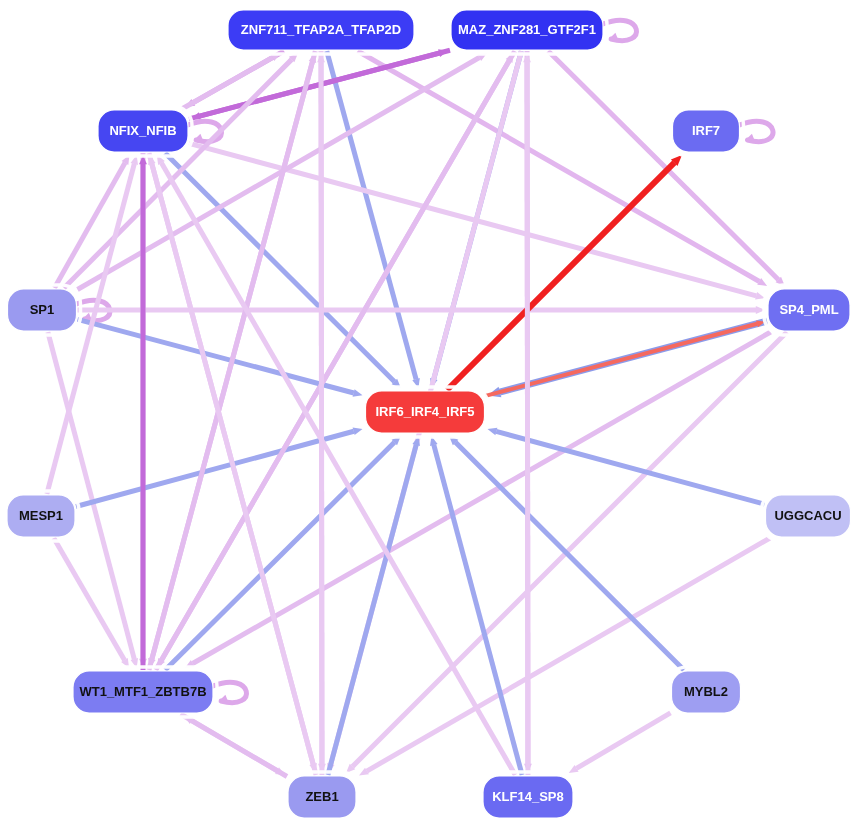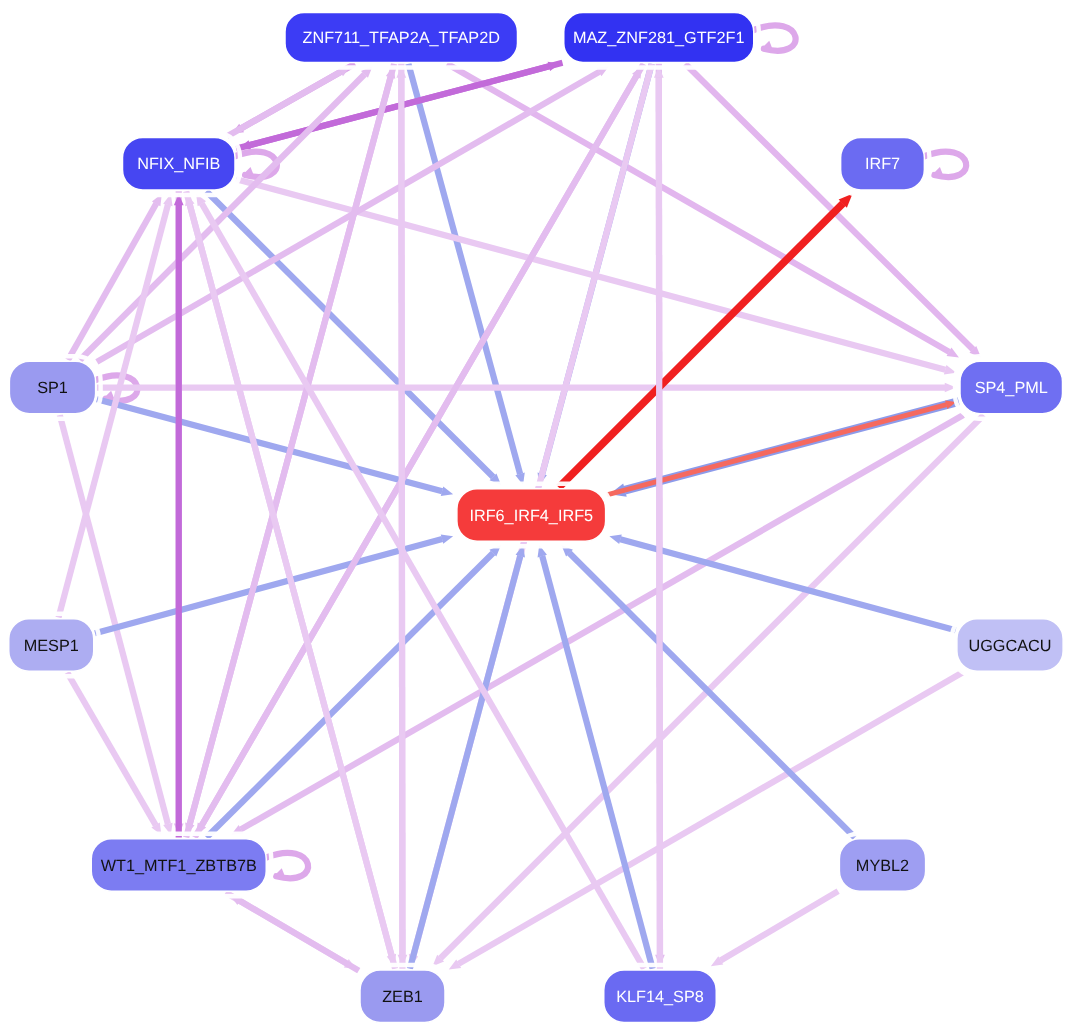--- a/index.html
+++ b/index.html
@@ -7,20 +7,21 @@
     padding: 0;
     background: #ffffff;
   }
   #graph-canvas {
     position: relative;
     width: 859px;
     height: 826px;
     background: #ffffff;
     font-family: "Liberation Sans", sans-serif;
     overflow: hidden;
+    font-weight: bold;
   }
   svg#network-svg {
     position: absolute;
     left: 0;
     top: 0;
     width: 859px;
     height: 826px;
   }
   .node-rect {
     stroke: #ffffff;

